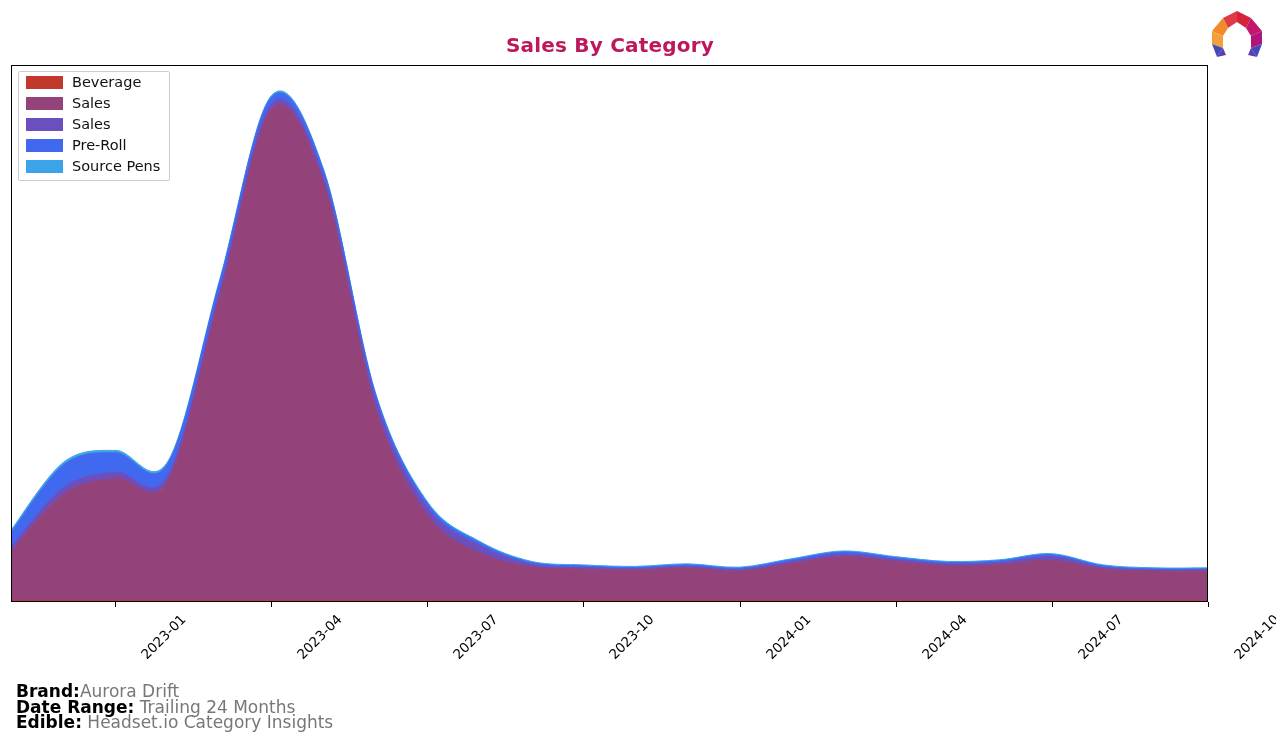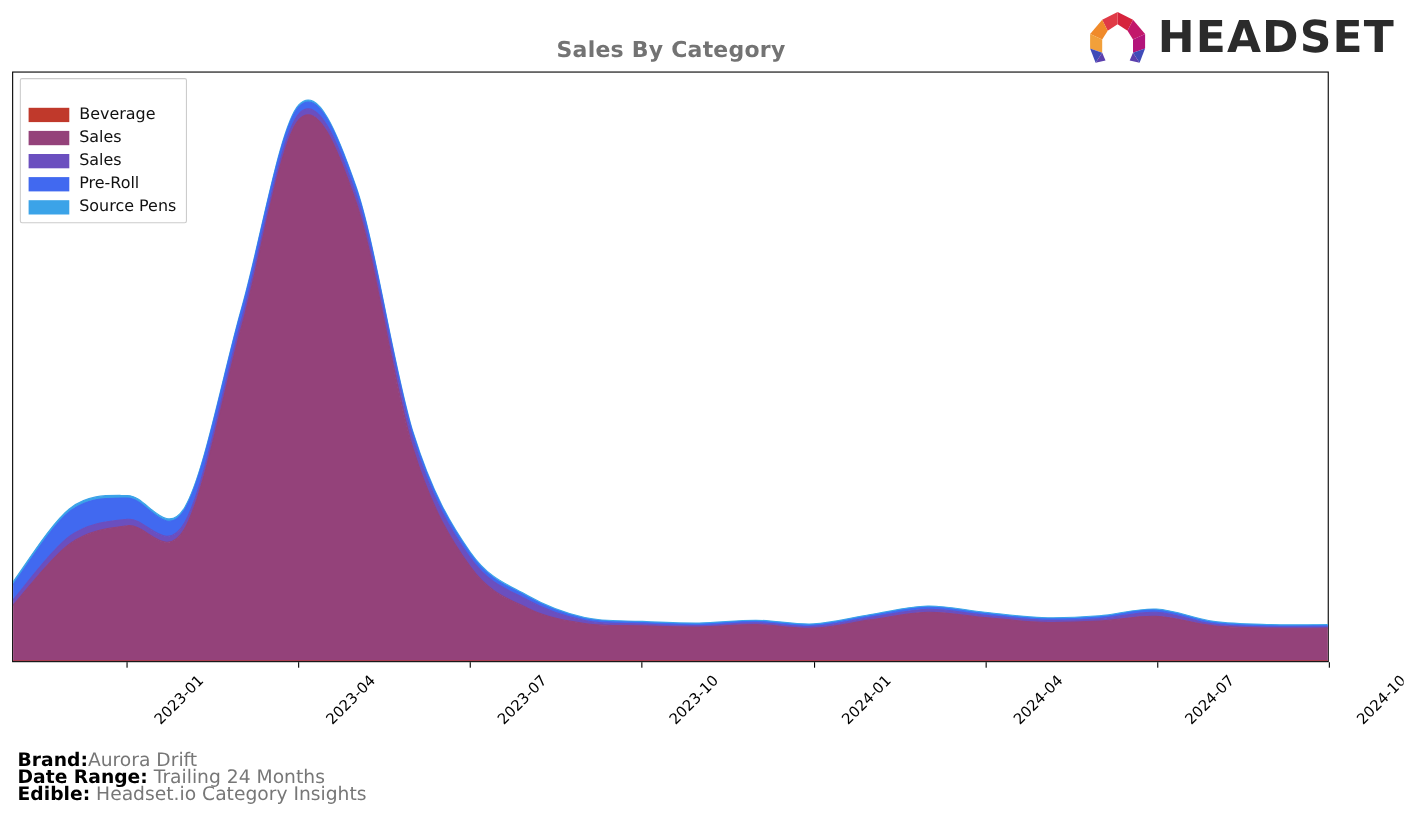--- a/index.html
+++ b/index.html
@@ -15,21 +15,21 @@
     overflow: hidden;
   }
   #chart-title {
     position: absolute;
     left: 0;
     top: 33px;
     width: 1220px;
     text-align: center;
     font-size: 20px;
     font-weight: bold;
-    color: #737373;
+    color: #be185d;
     letter-spacing: 0.2px;
   }
   #brand-logo {
     position: absolute;
     right: 8px;
     top: 8px;
     display: flex;
     align-items: center;
     gap: 6px;
   }
@@ -56,21 +56,21 @@
     top: 0;
     display: block;
   }
   #legend-box {
     position: absolute;
     left: 18px;
     top: 71px;
     background: #ffffff;
     border: 1px solid #cccccc;
     border-radius: 2px;
-    padding: 24px 9px 6px 7px;
+    padding: 2px 9px 6px 7px;
     display: flex;
     flex-direction: column;
     gap: 5px;
     z-index: 5;
   }
   .legend-item {
     display: flex;
     align-items: center;
     gap: 9px;
     height: 16px;
@@ -135,21 +135,20 @@
     <polygon points="31,3 17,10 22,20 31,14" fill="#e03a46"></polygon>
     <polygon points="17,10 6,23 17,28 22,20" fill="#f08a2a"></polygon>
     <polygon points="45,10 56,23 45,28 40,20" fill="#c2186b"></polygon>
     <polygon points="6,23 6,36 17,40 17,28" fill="#f2a03a"></polygon>
     <polygon points="56,23 56,36 45,40 45,28" fill="#b3147a"></polygon>
     <polygon points="6,36 17,40 11,49" fill="#3f4bb8"></polygon>
     <polygon points="17,40 11,49 20,47" fill="#5b3fae"></polygon>
     <polygon points="56,36 45,40 51,49" fill="#3f4bb8"></polygon>
     <polygon points="45,40 51,49 42,47" fill="#5b3fae"></polygon>
   </svg>
-  <div id="logo-wordmark">HEADSET</div>
 </div>
 
 <div id="plot-frame">
   <svg id="plot-svg" width="1195" height="535" viewBox="0 0 1195 535" preserveAspectRatio="none">
       <path d="M 0.00 462.77 C 8.66 451.63, 34.64 408.96, 51.96 395.90 C 69.28 382.84, 86.59 384.49, 103.91 384.40 C 121.23 384.31, 138.55 423.90, 155.87 395.37 C 173.19 366.83, 190.51 274.23, 207.83 213.20 C 225.14 152.16, 242.46 47.39, 259.78 29.16 C 277.10 10.92, 294.42 54.08, 311.74 103.79 C 329.06 153.50, 346.38 272.05, 363.70 327.42 C 381.01 382.79, 398.33 411.37, 415.65 436.02 C 432.97 460.68, 450.29 465.45, 467.61 475.35 C 484.93 485.24, 502.25 491.49, 519.57 495.41 C 536.88 499.33, 554.20 498.06, 571.52 498.89 C 588.84 499.72, 606.16 500.56, 623.48 500.39 C 640.80 500.21, 658.12 497.68, 675.43 497.82 C 692.75 497.95, 710.07 502.04, 727.39 501.19 C 744.71 500.34, 762.03 495.44, 779.35 492.74 C 796.67 490.03, 813.99 485.33, 831.30 484.98 C 848.62 484.62, 865.94 488.86, 883.26 490.60 C 900.58 492.33, 917.90 494.88, 935.22 495.41 C 952.54 495.95, 969.86 495.10, 987.17 493.81 C 1004.49 492.51, 1021.81 486.81, 1039.13 487.65 C 1056.45 488.50, 1073.77 496.52, 1091.09 498.89 C 1108.41 501.25, 1125.72 501.34, 1143.04 501.83 C 1160.36 502.32, 1186.34 501.83, 1195.00 501.83 L 1195.00 502.90 C 1186.34 502.90, 1160.36 503.39, 1143.04 502.90 C 1125.72 502.41, 1108.41 502.32, 1091.09 499.96 C 1073.77 497.59, 1056.45 489.57, 1039.13 488.72 C 1021.81 487.88, 1004.49 493.58, 987.17 494.88 C 969.86 496.17, 952.54 497.02, 935.22 496.48 C 917.90 495.94, 900.58 493.40, 883.26 491.66 C 865.94 489.93, 848.62 485.69, 831.30 486.05 C 813.99 486.40, 796.67 491.10, 779.35 493.81 C 762.03 496.51, 744.71 501.41, 727.39 502.26 C 710.07 503.11, 692.75 499.02, 675.43 498.89 C 658.12 498.75, 640.80 501.28, 623.48 501.46 C 606.16 501.63, 588.84 500.79, 571.52 499.96 C 554.20 499.13, 536.88 500.36, 519.57 496.48 C 502.25 492.60, 484.93 486.49, 467.61 476.69 C 450.29 466.88, 432.97 462.24, 415.65 437.63 C 398.33 413.02, 381.01 384.40, 363.70 329.02 C 346.38 273.65, 329.06 155.06, 311.74 105.40 C 294.42 55.73, 277.10 12.75, 259.78 31.03 C 242.46 49.31, 225.14 153.99, 207.83 215.07 C 190.51 276.15, 173.19 368.88, 155.87 397.50 C 138.55 426.13, 121.23 386.63, 103.91 386.80 C 86.59 386.98, 69.28 385.47, 51.96 398.57 C 34.64 411.68, 8.66 454.30, 0.00 465.45 Z" fill="#3ba3e8" stroke="#3ba3e8" stroke-width="1"></path>
       <path d="M 0.00 465.45 C 8.66 454.30, 34.64 411.68, 51.96 398.57 C 69.28 385.47, 86.59 386.98, 103.91 386.80 C 121.23 386.63, 138.55 426.13, 155.87 397.50 C 173.19 368.88, 190.51 276.15, 207.83 215.07 C 225.14 153.99, 242.46 49.31, 259.78 31.03 C 277.10 12.75, 294.42 55.73, 311.74 105.40 C 329.06 155.06, 346.38 273.65, 363.70 329.02 C 381.01 384.40, 398.33 413.02, 415.65 437.63 C 432.97 462.24, 450.29 466.88, 467.61 476.69 C 484.93 486.49, 502.25 492.60, 519.57 496.48 C 536.88 500.36, 554.20 499.13, 571.52 499.96 C 588.84 500.79, 606.16 501.63, 623.48 501.46 C 640.80 501.28, 658.12 498.75, 675.43 498.89 C 692.75 499.02, 710.07 503.11, 727.39 502.26 C 744.71 501.41, 762.03 496.51, 779.35 493.81 C 796.67 491.10, 813.99 486.40, 831.30 486.05 C 848.62 485.69, 865.94 489.93, 883.26 491.66 C 900.58 493.40, 917.90 495.94, 935.22 496.48 C 952.54 497.02, 969.86 496.17, 987.17 494.88 C 1004.49 493.58, 1021.81 487.88, 1039.13 488.72 C 1056.45 489.57, 1073.77 497.59, 1091.09 499.96 C 1108.41 502.32, 1125.72 502.41, 1143.04 502.90 C 1160.36 503.39, 1186.34 502.90, 1195.00 502.90 L 1195.00 503.97 C 1186.34 503.97, 1160.36 504.42, 1143.04 503.97 C 1125.72 503.52, 1108.41 503.52, 1091.09 501.30 C 1073.77 499.07, 1056.45 491.40, 1039.13 490.60 C 1021.81 489.79, 1004.49 495.28, 987.17 496.48 C 969.86 497.68, 952.54 498.35, 935.22 497.82 C 917.90 497.28, 900.58 494.92, 883.26 493.27 C 865.94 491.62, 848.62 487.56, 831.30 487.92 C 813.99 488.28, 796.67 492.82, 779.35 495.41 C 762.03 498.00, 744.71 502.63, 727.39 503.44 C 710.07 504.24, 692.75 500.36, 675.43 500.23 C 658.12 500.09, 640.80 502.45, 623.48 502.63 C 606.16 502.81, 588.84 502.05, 571.52 501.30 C 554.20 500.54, 536.88 501.74, 519.57 498.08 C 502.25 494.43, 484.93 488.81, 467.61 479.36 C 450.29 469.91, 432.97 465.63, 415.65 441.38 C 398.33 417.12, 381.01 388.86, 363.70 333.84 C 346.38 278.82, 329.06 160.68, 311.74 111.28 C 294.42 61.88, 277.10 18.72, 259.78 37.45 C 242.46 56.17, 225.14 161.66, 207.83 223.63 C 190.51 285.60, 173.19 378.87, 155.87 409.27 C 138.55 439.68, 121.23 404.10, 103.91 406.06 C 86.59 408.03, 69.28 408.83, 51.96 421.05 C 34.64 433.26, 8.66 469.64, 0.00 479.36 Z" fill="#4169f0" stroke="#4169f0" stroke-width="1"></path>
       <path d="M 0.00 479.36 C 8.66 469.64, 34.64 433.26, 51.96 421.05 C 69.28 408.83, 86.59 408.03, 103.91 406.06 C 121.23 404.10, 138.55 439.68, 155.87 409.27 C 173.19 378.87, 190.51 285.60, 207.83 223.63 C 225.14 161.66, 242.46 56.17, 259.78 37.45 C 277.10 18.72, 294.42 61.88, 311.74 111.28 C 329.06 160.68, 346.38 278.82, 363.70 333.84 C 381.01 388.86, 398.33 417.12, 415.65 441.38 C 432.97 465.63, 450.29 469.91, 467.61 479.36 C 484.93 488.81, 502.25 494.43, 519.57 498.08 C 536.88 501.74, 554.20 500.54, 571.52 501.30 C 588.84 502.05, 606.16 502.81, 623.48 502.63 C 640.80 502.45, 658.12 500.09, 675.43 500.23 C 692.75 500.36, 710.07 504.24, 727.39 503.44 C 744.71 502.63, 762.03 498.00, 779.35 495.41 C 796.67 492.82, 813.99 488.28, 831.30 487.92 C 848.62 487.56, 865.94 491.62, 883.26 493.27 C 900.58 494.92, 917.90 497.28, 935.22 497.82 C 952.54 498.35, 969.86 497.68, 987.17 496.48 C 1004.49 495.28, 1021.81 489.79, 1039.13 490.60 C 1056.45 491.40, 1073.77 499.07, 1091.09 501.30 C 1108.41 503.52, 1125.72 503.52, 1143.04 503.97 C 1160.36 504.42, 1186.34 503.97, 1195.00 503.97 L 1195.00 505.04 C 1186.34 505.04, 1160.36 505.40, 1143.04 505.04 C 1125.72 504.68, 1108.41 504.68, 1091.09 502.90 C 1073.77 501.12, 1056.45 495.05, 1039.13 494.34 C 1021.81 493.63, 1004.49 497.73, 987.17 498.62 C 969.86 499.51, 952.54 500.23, 935.22 499.69 C 917.90 499.15, 900.58 496.93, 883.26 495.41 C 865.94 493.89, 848.62 490.24, 831.30 490.60 C 813.99 490.95, 796.67 495.14, 779.35 497.55 C 762.03 499.96, 744.71 504.33, 727.39 505.04 C 710.07 505.75, 692.75 502.01, 675.43 501.83 C 658.12 501.65, 640.80 503.79, 623.48 503.97 C 606.16 504.15, 588.84 503.44, 571.52 502.90 C 554.20 502.36, 536.88 503.44, 519.57 500.76 C 502.25 498.08, 484.93 495.41, 467.61 486.85 C 450.29 478.29, 432.97 473.47, 415.65 449.40 C 398.33 425.32, 381.01 397.68, 363.70 342.40 C 346.38 287.12, 329.06 167.63, 311.74 117.70 C 294.42 67.77, 277.10 24.07, 259.78 42.80 C 242.46 61.52, 225.14 168.08, 207.83 230.05 C 190.51 292.02, 173.19 384.31, 155.87 414.63 C 138.55 444.94, 121.23 409.72, 103.91 411.95 C 86.59 414.18, 69.28 415.96, 51.96 428.00 C 34.64 440.04, 8.66 474.81, 0.00 484.18 Z" fill="#6b4fbf" stroke="#6b4fbf" stroke-width="1"></path>
       <path d="M 0.00 484.18 C 8.66 474.81, 34.64 440.04, 51.96 428.00 C 69.28 415.96, 86.59 414.18, 103.91 411.95 C 121.23 409.72, 138.55 444.94, 155.87 414.63 C 173.19 384.31, 190.51 292.02, 207.83 230.05 C 225.14 168.08, 242.46 61.52, 259.78 42.80 C 277.10 24.07, 294.42 67.77, 311.74 117.70 C 329.06 167.63, 346.38 287.12, 363.70 342.40 C 381.01 397.68, 398.33 425.32, 415.65 449.40 C 432.97 473.47, 450.29 478.29, 467.61 486.85 C 484.93 495.41, 502.25 498.08, 519.57 500.76 C 536.88 503.44, 554.20 502.36, 571.52 502.90 C 588.84 503.44, 606.16 504.15, 623.48 503.97 C 640.80 503.79, 658.12 501.65, 675.43 501.83 C 692.75 502.01, 710.07 505.75, 727.39 505.04 C 744.71 504.33, 762.03 499.96, 779.35 497.55 C 796.67 495.14, 813.99 490.95, 831.30 490.60 C 848.62 490.24, 865.94 493.89, 883.26 495.41 C 900.58 496.93, 917.90 499.15, 935.22 499.69 C 952.54 500.23, 969.86 499.51, 987.17 498.62 C 1004.49 497.73, 1021.81 493.63, 1039.13 494.34 C 1056.45 495.05, 1073.77 501.12, 1091.09 502.90 C 1108.41 504.68, 1125.72 504.68, 1143.04 505.04 C 1160.36 505.40, 1186.34 505.04, 1195.00 505.04 L 1195.00 535.00 C 1186.34 535.00, 1160.36 535.00, 1143.04 535.00 C 1125.72 535.00, 1108.41 535.00, 1091.09 535.00 C 1073.77 535.00, 1056.45 535.00, 1039.13 535.00 C 1021.81 535.00, 1004.49 535.00, 987.17 535.00 C 969.86 535.00, 952.54 535.00, 935.22 535.00 C 917.90 535.00, 900.58 535.00, 883.26 535.00 C 865.94 535.00, 848.62 535.00, 831.30 535.00 C 813.99 535.00, 796.67 535.00, 779.35 535.00 C 762.03 535.00, 744.71 535.00, 727.39 535.00 C 710.07 535.00, 692.75 535.00, 675.43 535.00 C 658.12 535.00, 640.80 535.00, 623.48 535.00 C 606.16 535.00, 588.84 535.00, 571.52 535.00 C 554.20 535.00, 536.88 535.00, 519.57 535.00 C 502.25 535.00, 484.93 535.00, 467.61 535.00 C 450.29 535.00, 432.97 535.00, 415.65 535.00 C 398.33 535.00, 381.01 535.00, 363.70 535.00 C 346.38 535.00, 329.06 535.00, 311.74 535.00 C 294.42 535.00, 277.10 535.00, 259.78 535.00 C 242.46 535.00, 225.14 535.00, 207.83 535.00 C 190.51 535.00, 173.19 535.00, 155.87 535.00 C 138.55 535.00, 121.23 535.00, 103.91 535.00 C 86.59 535.00, 69.28 535.00, 51.96 535.00 C 34.64 535.00, 8.66 535.00, 0.00 535.00 Z" fill="#94427a" stroke="#94427a" stroke-width="1"></path>
       <path d="M 0.00 535.00 C 8.66 535.00, 34.64 535.00, 51.96 535.00 C 69.28 535.00, 86.59 535.00, 103.91 535.00 C 121.23 535.00, 138.55 535.00, 155.87 535.00 C 173.19 535.00, 190.51 535.00, 207.83 535.00 C 225.14 535.00, 242.46 535.00, 259.78 535.00 C 277.10 535.00, 294.42 535.00, 311.74 535.00 C 329.06 535.00, 346.38 535.00, 363.70 535.00 C 381.01 535.00, 398.33 535.00, 415.65 535.00 C 432.97 535.00, 450.29 535.00, 467.61 535.00 C 484.93 535.00, 502.25 535.00, 519.57 535.00 C 536.88 535.00, 554.20 535.00, 571.52 535.00 C 588.84 535.00, 606.16 535.00, 623.48 535.00 C 640.80 535.00, 658.12 535.00, 675.43 535.00 C 692.75 535.00, 710.07 535.00, 727.39 535.00 C 744.71 535.00, 762.03 535.00, 779.35 535.00 C 796.67 535.00, 813.99 535.00, 831.30 535.00 C 848.62 535.00, 865.94 535.00, 883.26 535.00 C 900.58 535.00, 917.90 535.00, 935.22 535.00 C 952.54 535.00, 969.86 535.00, 987.17 535.00 C 1004.49 535.00, 1021.81 535.00, 1039.13 535.00 C 1056.45 535.00, 1073.77 535.00, 1091.09 535.00 C 1108.41 535.00, 1125.72 535.00, 1143.04 535.00 C 1160.36 535.00, 1186.34 535.00, 1195.00 535.00 L 1195.00 535.00 C 1186.34 535.00, 1160.36 535.00, 1143.04 535.00 C 1125.72 535.00, 1108.41 535.00, 1091.09 535.00 C 1073.77 535.00, 1056.45 535.00, 1039.13 535.00 C 1021.81 535.00, 1004.49 535.00, 987.17 535.00 C 969.86 535.00, 952.54 535.00, 935.22 535.00 C 917.90 535.00, 900.58 535.00, 883.26 535.00 C 865.94 535.00, 848.62 535.00, 831.30 535.00 C 813.99 535.00, 796.67 535.00, 779.35 535.00 C 762.03 535.00, 744.71 535.00, 727.39 535.00 C 710.07 535.00, 692.75 535.00, 675.43 535.00 C 658.12 535.00, 640.80 535.00, 623.48 535.00 C 606.16 535.00, 588.84 535.00, 571.52 535.00 C 554.20 535.00, 536.88 535.00, 519.57 535.00 C 502.25 535.00, 484.93 535.00, 467.61 535.00 C 450.29 535.00, 432.97 535.00, 415.65 535.00 C 398.33 535.00, 381.01 535.00, 363.70 535.00 C 346.38 535.00, 329.06 535.00, 311.74 535.00 C 294.42 535.00, 277.10 535.00, 259.78 535.00 C 242.46 535.00, 225.14 535.00, 207.83 535.00 C 190.51 535.00, 173.19 535.00, 155.87 535.00 C 138.55 535.00, 121.23 535.00, 103.91 535.00 C 86.59 535.00, 69.28 535.00, 51.96 535.00 C 34.64 535.00, 8.66 535.00, 0.00 535.00 Z" fill="#c0392b" stroke="#c0392b" stroke-width="1"></path>
     </svg>

